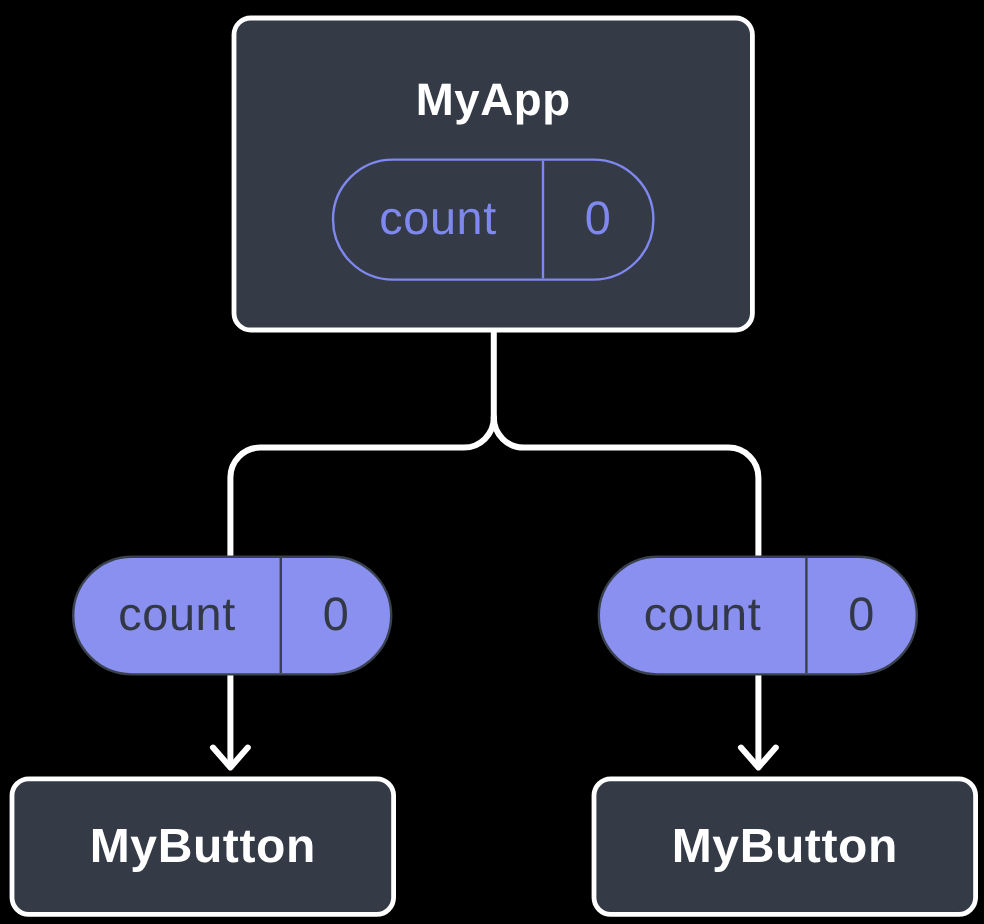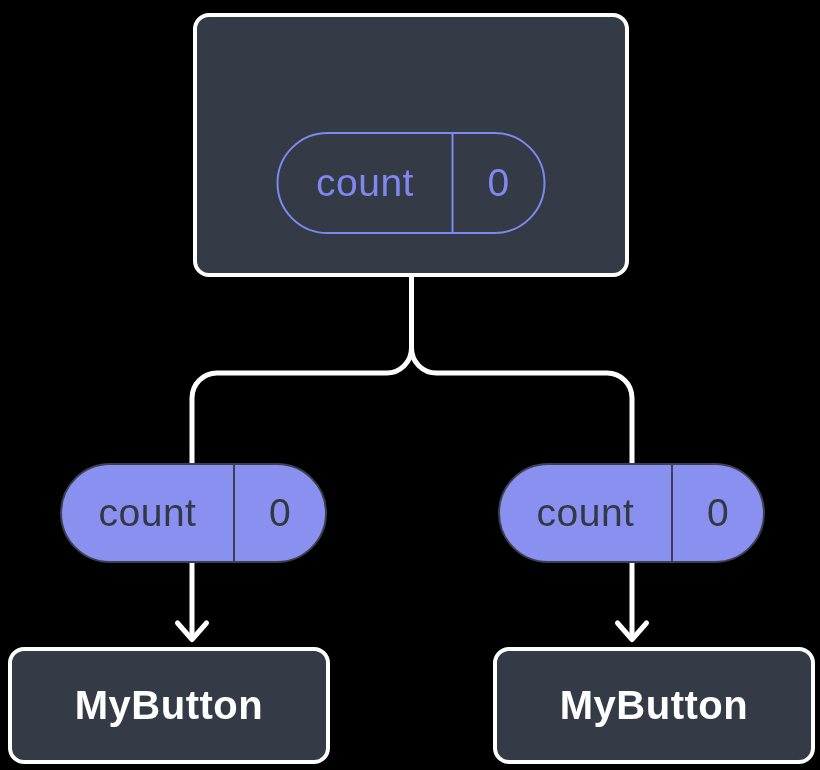--- a/index.html
+++ b/index.html
@@ -116,20 +116,21 @@
     <path class="conn" d="M411.5 277 L411.5 348"></path>
     <path class="conn" d="M411.5 348 A25 25 0 0 1 386.5 373 L217 373 A25 25 0 0 0 192 398 L192 464"></path>
     <path class="conn" d="M411.5 348 A25 25 0 0 0 436.5 373 L607 373 A25 25 0 0 1 632 398 L632 464"></path>
     <path class="conn" d="M192 563 L192 637"></path>
     <path class="conn" d="M177.5 623 L192 639.5 L206.5 623"></path>
     <path class="conn" d="M632 563 L632 637"></path>
     <path class="conn" d="M617.5 623 L632 639.5 L646.5 623"></path>
   </svg>
 
   <div class="node node-root">
+    <div class="node-title">MyApp</div>
     <div class="pill pill-outline">
       <span class="cell cell-name">count</span>
       <span class="cell cell-value">0</span>
     </div>
   </div>
 
   <div class="pill pill-solid pill-child-left">
     <span class="cell cell-name">count</span>
     <span class="cell cell-value">0</span>
   </div>

